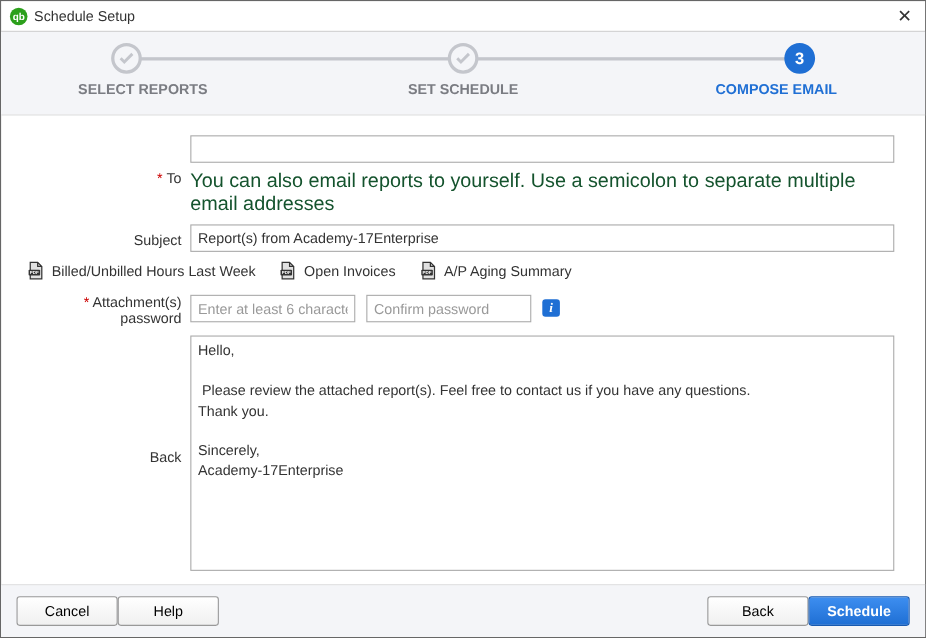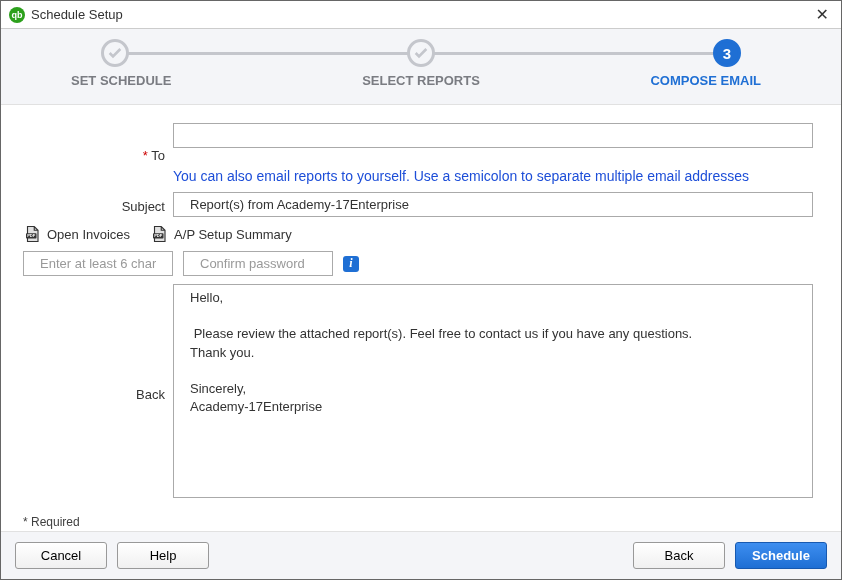--- a/index.html
+++ b/index.html
@@ -121,30 +121,30 @@
     padding-top: 4px;
     font-size: 13px;
     color: #333;
   }
   .form-label .req { color: #c00; }
   .form-field {
     flex: 1;
   }
   input[type="text"], input[type="password"], textarea {
     border: 1px solid #aaa;
-    padding: 4px 16px;
+    padding: 4px 6px;
     font-family: Arial, sans-serif;
     font-size: 13px;
     color: #333;
   }
   input[type="text"].full { width: 99%; }
   .helper {
-    color: #1d4ed8;
-    font-size: 14px;
-    margin-top: 20px;
+    color: #14532d;
+    font-size: 18px;
+    margin-top: 6px;
   }
   .attachments {
     display: flex;
     gap: 20px;
     align-items: center;
     flex-wrap: wrap;
   }
   .att-item {
     display: flex;
     align-items: center;
@@ -185,21 +185,20 @@
     color: #404040;
     font-size: 12px;
     margin-top: auto;
     padding-top: 6px;
   }
   .footer {
     background: #f4f5f8;
     border-top: 1px solid #e1e1e1;
     padding: 10px 14px;
     display: flex;
-    gap: 10px;
   }
   .footer .spacer { flex: 1; }
   .btn {
     min-width: 92px;
     padding: 5px 12px;
     background: linear-gradient(#ffffff, #f0f0f0);
     border: 1px solid #999;
     border-radius: 3px;
     font-size: 13px;
     cursor: pointer;
@@ -239,22 +238,22 @@
               <path fill="none" stroke="#c4c6cc" stroke-width="4" d="M4 12l5 5L20 6"></path>
             </svg>
           </div>
       </div>
       <div class="connector"></div>
       <div class="step active">
         <div class="circle">3</div>
       </div>
     </div>
     <div class="step-labels">
+      <div class="lbl">SELECT REPORTS</div>
       <div class="lbl">SET SCHEDULE</div>
-      <div class="lbl">SELECT REPORTS</div>
       <div class="lbl">COMPOSE EMAIL</div>
     </div>
   </div>
 
   <div class="content">
 
     <div class="form-row">
       <div class="form-label"><span class="req">* </span><span>To</span></div>
       <div class="form-field">
         <input type="text" class="full" value="" style="">
@@ -272,36 +271,46 @@
     <div class="form-row">
       <div class="form-field">
         <div class="attachments">
           <div class="att-item">
             <svg class="pdf-icon" viewBox="0 0 24 24">
                 <path fill="#333" d="M6 2h9l5 5v15H6z" opacity="0.15"></path>
                 <path fill="none" stroke="#333" stroke-width="1.5" d="M6 2h9l5 5v15H6z M15 2v5h5"></path>
                 <rect x="4" y="11" width="14" height="7" rx="1" fill="#333"></rect>
                 <text x="11" y="16.5" text-anchor="middle" font-size="5.5" fill="#fff" font-family="Arial" font-weight="bold">PDF</text>
               </svg>
-            <span>Open Invoices</span>
+            <span>Billed/Unbilled Hours Last Week</span>
           </div>
           <div class="att-item">
             <svg class="pdf-icon" viewBox="0 0 24 24">
                 <path fill="#333" d="M6 2h9l5 5v15H6z" opacity="0.15"></path>
                 <path fill="none" stroke="#333" stroke-width="1.5" d="M6 2h9l5 5v15H6z M15 2v5h5"></path>
                 <rect x="4" y="11" width="14" height="7" rx="1" fill="#333"></rect>
                 <text x="11" y="16.5" text-anchor="middle" font-size="5.5" fill="#fff" font-family="Arial" font-weight="bold">PDF</text>
               </svg>
-            <span>A/P Setup Summary</span>
+            <span>Open Invoices</span>
+          </div>
+          <div class="att-item">
+            <svg class="pdf-icon" viewBox="0 0 24 24">
+                <path fill="#333" d="M6 2h9l5 5v15H6z" opacity="0.15"></path>
+                <path fill="none" stroke="#333" stroke-width="1.5" d="M6 2h9l5 5v15H6z M15 2v5h5"></path>
+                <rect x="4" y="11" width="14" height="7" rx="1" fill="#333"></rect>
+                <text x="11" y="16.5" text-anchor="middle" font-size="5.5" fill="#fff" font-family="Arial" font-weight="bold">PDF</text>
+              </svg>
+            <span>A/P Aging Summary</span>
           </div>
         </div>
       </div>
     </div>
 
     <div class="form-row">
+      <div class="form-label"><span class="req">* </span><span>Attachment(s) password</span></div>
       <div class="form-field">
         <div class="pwd-row">
           <input type="text" placeholder="Enter at least 6 characters" style="">
           <input type="text" placeholder="Confirm password" style="">
           <span class="info-icon">i</span>
         </div>
       </div>
     </div>
 
     <div class="form-row" style="flex:1;">

